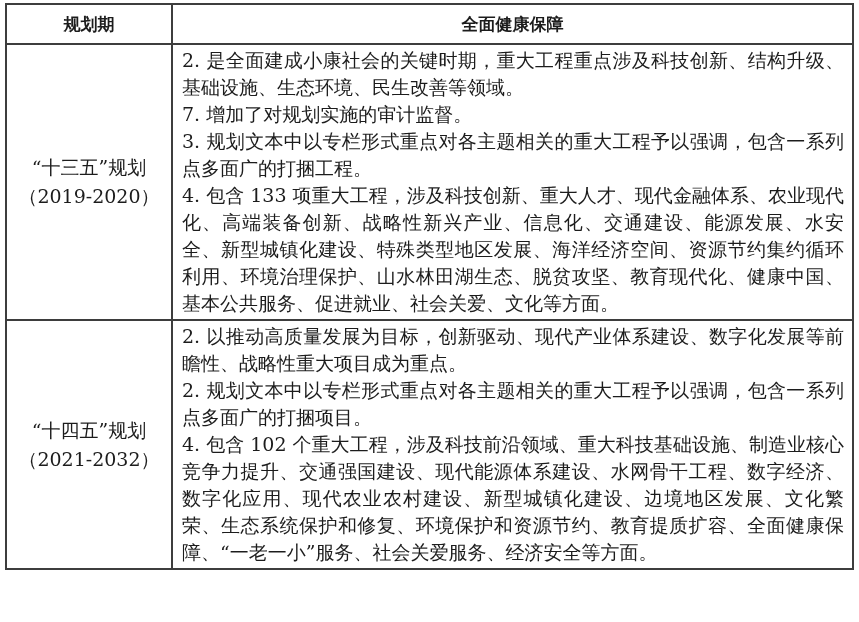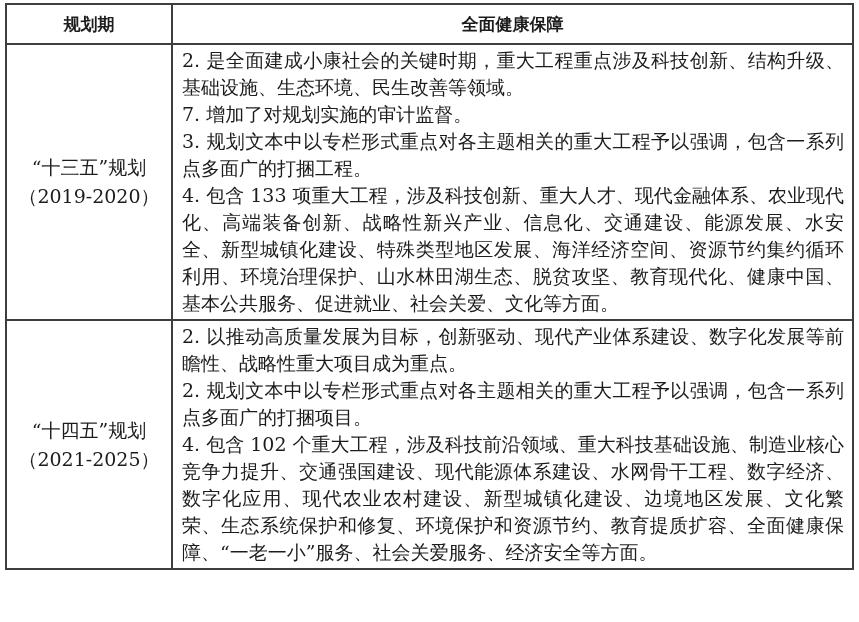--- a/index.html
+++ b/index.html
@@ -75,21 +75,21 @@
         <td class="features-cell">
           <p>2. 是全面建成小康社会的关键时期，重大工程重点涉及科技创新、结构升级、基础设施、生态环境、民生改善等领域。</p>
           <p>7. 增加了对规划实施的审计监督。</p>
           <p>3. 规划文本中以专栏形式重点对各主题相关的重大工程予以强调，包含一系列点多面广的打捆工程。</p>
           <p>4. 包含 133 项重大工程，涉及科技创新、重大人才、现代金融体系、农业现代化、高端装备创新、战略性新兴产业、信息化、交通建设、能源发展、水安全、新型城镇化建设、特殊类型地区发展、海洋经济空间、资源节约集约循环利用、环境治理保护、山水林田湖生态、脱贫攻坚、教育现代化、健康中国、基本公共服务、促进就业、社会关爱、文化等方面。</p>
         </td>
       </tr>
       <tr>
         <td class="period-cell">
           <div>“十四五”规划</div>
-          <div>（2021-2025）</div>
+          <div>（2021-2032）</div>
         </td>
         <td class="features-cell">
           <p>2. 以推动高质量发展为目标，创新驱动、现代产业体系建设、数字化发展等前瞻性、战略性重大项目成为重点。</p>
           <p>2. 规划文本中以专栏形式重点对各主题相关的重大工程予以强调，包含一系列点多面广的打捆项目。</p>
           <p>4. 包含 102 个重大工程，涉及科技前沿领域、重大科技基础设施、制造业核心竞争力提升、交通强国建设、现代能源体系建设、水网骨干工程、数字经济、数字化应用、现代农业农村建设、新型城镇化建设、边境地区发展、文化繁荣、生态系统保护和修复、环境保护和资源节约、教育提质扩容、全面健康保障、“一老一小”服务、社会关爱服务、经济安全等方面。</p>
         </td>
       </tr>
     </tbody>
   </table>
 </div>

